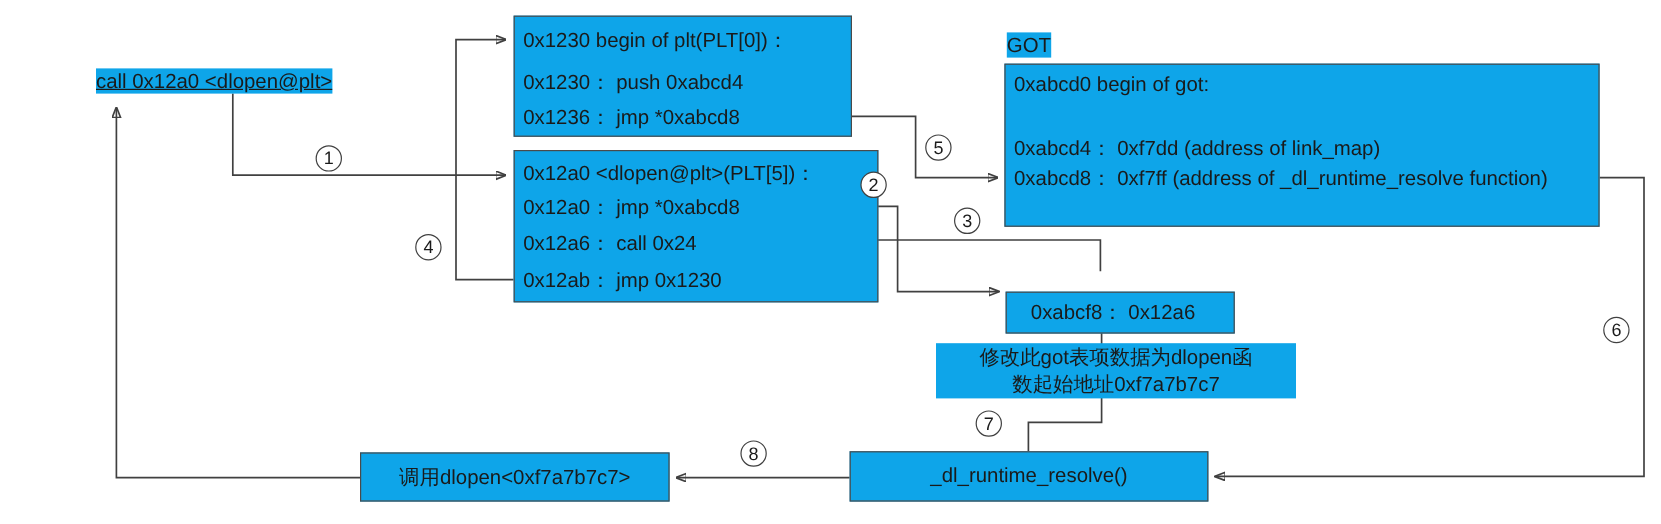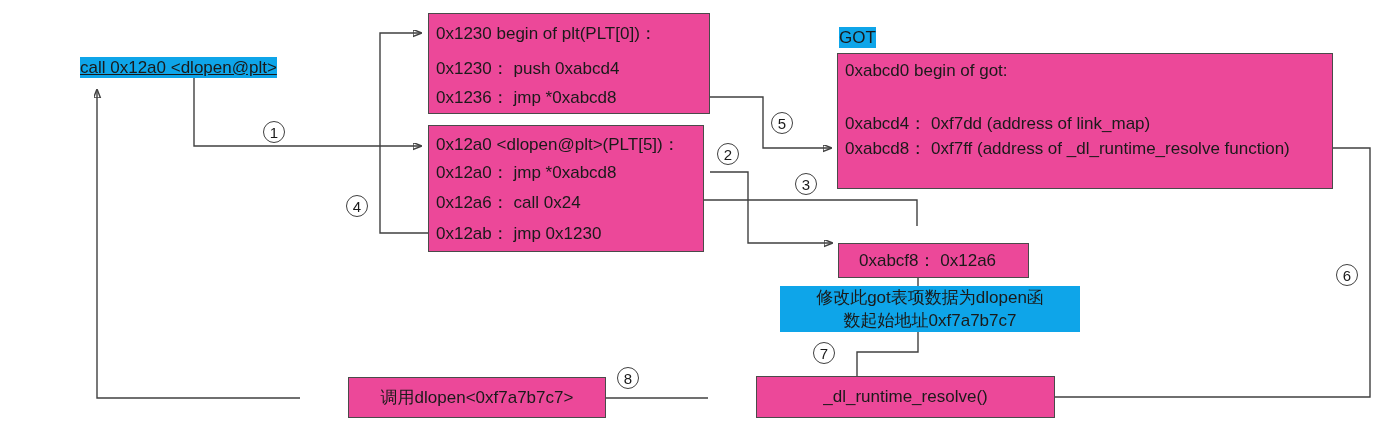--- a/index.html
+++ b/index.html
@@ -11,26 +11,26 @@
     background: #ffffff;
     font-family: "Liberation Sans", "DejaVu Sans", sans-serif;
     color: #1a1a1a;
     overflow: hidden;
   }
   .wires { position: absolute; left: 0; top: 0; z-index: 1; }
   .wires path { stroke: #404040; stroke-width: 1.4; fill: none; }
   .box {
     position: absolute;
     border: 1px solid #4a4a4a;
-    background: #ec4899;
+    background: #0ea5e9;
     z-index: 2;
     font-size: 17px;
   }
   .box .row { position: absolute; left: 7px; white-space: nowrap; height: 20px; line-height: 20px; }
-  .centerbox { display: flex; align-items: center; justify-content: center; white-space: nowrap; margin-left: 48px; }
+  .centerbox { display: flex; align-items: center; justify-content: center; white-space: nowrap; }
   .freetext { position: absolute; z-index: 3; font-size: 17px; white-space: nowrap; background: #0ea5e9; line-height: 21px; }
   .badge {
     position: absolute;
     z-index: 3;
     width: 22px; height: 22px;
     border: 1px solid #404040;
     border-radius: 50%;
     background: #ffffff;
     display: flex; align-items: center; justify-content: center;
     font-size: 15px;
@@ -63,21 +63,21 @@
 
 
   <div class="freetext" style="left:839px; top:27px;">GOT</div>
 
   <div class="box" style="left:428px; top:13px; width:282px; height:101px;">
     <div class="row" style="top:10px;">0x1230 begin of plt(PLT[0])：</div>
     <div class="row" style="top:45px;">0x1230：  push 0xabcd4</div>
     <div class="row" style="top:74px;">0x1236：  jmp *0xabcd8</div>
   </div>
 
-  <div class="box" style="left:428px; top:125px; width:276px; height:127px;">
+  <div class="box" style="left:428px; top:125px; width:304px; height:127px;">
     <div class="row" style="top:9px;">0x12a0 &lt;dlopen@plt&gt;(PLT[5])：</div>
     <div class="row" style="top:37px;">0x12a0：  jmp *0xabcd8</div>
     <div class="row" style="top:67px;">0x12a6：  call 0x24</div>
     <div class="row" style="top:98px;">0x12ab：  jmp 0x1230</div>
   </div>
 
   <div class="box" style="left:837px; top:53px; width:496px; height:136px;">
     <div class="row" style="top:7px;">0xabcd0 begin of got:</div>
     <div class="row" style="top:60px;">0xabcd4：  0xf7dd (address of link_map)</div>
     <div class="row" style="top:85px;">0xabcd8：  0xf7ff (address of _dl_runtime_resolve function)</div>

